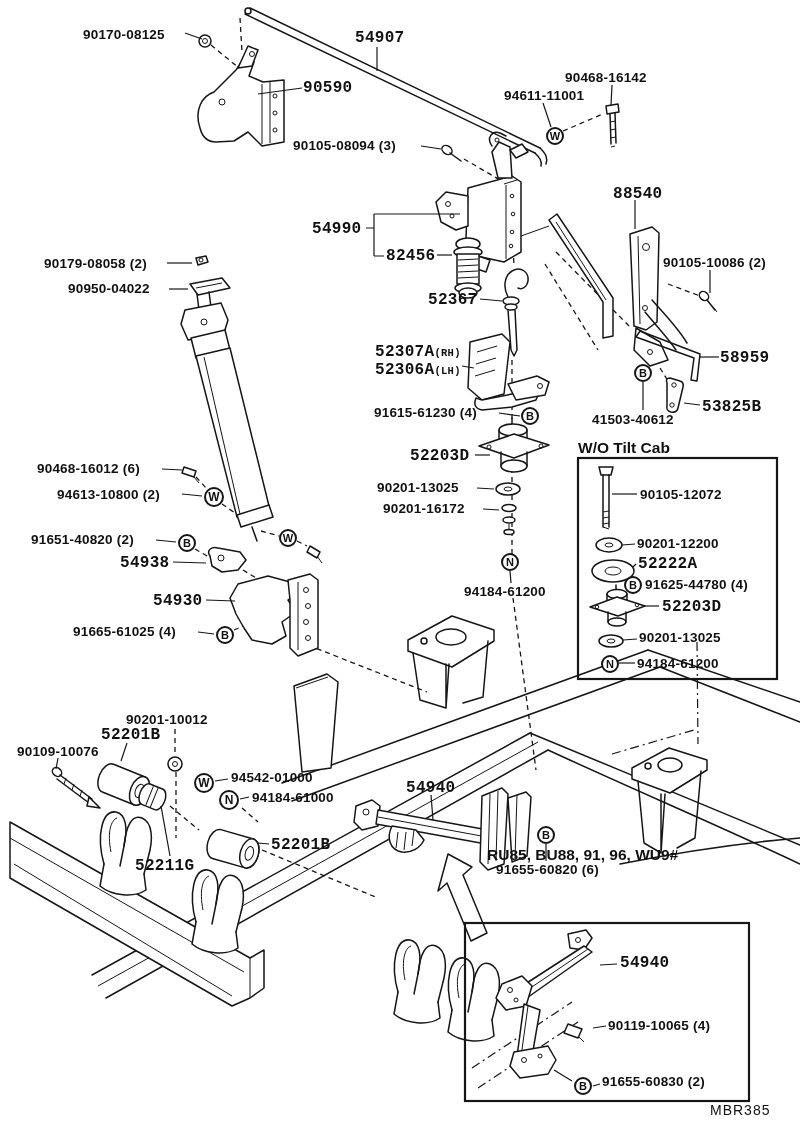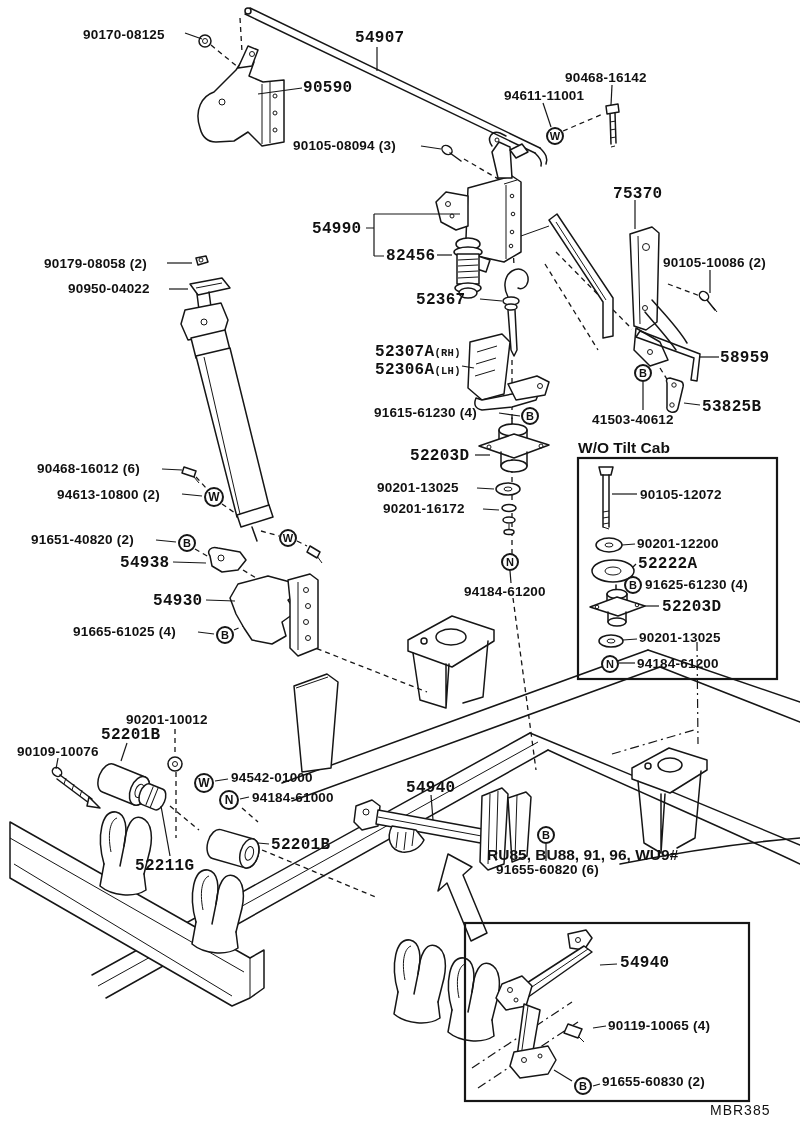--- a/index.html
+++ b/index.html
@@ -395,38 +395,38 @@
     <path class="ldr" d="M554,1070 L572,1081"></path>
   </g>
 </svg>
 
 <div class="lbl" style="left:83px;top:27px">90170-08125</div>
 <div class="lbl big" style="left:355px;top:29px">54907</div>
 <div class="lbl big" style="left:303px;top:79px">90590</div>
 <div class="lbl" style="left:565px;top:70px">90468-16142</div>
 <div class="lbl" style="left:504px;top:88px">94611-11001</div>
 <div class="lbl" style="left:293px;top:138px">90105-08094 (3)</div>
-<div class="lbl big" style="left:613px;top:185px">75370</div>
+<div class="lbl big" style="left:613px;top:185px">88540</div>
 <div class="lbl big" style="left:312px;top:220px">54990</div>
 <div class="lbl big" style="left:386px;top:247px">82456</div>
 <div class="lbl" style="left:663px;top:255px">90105-10086 (2)</div>
 <div class="lbl" style="left:44px;top:256px">90179-08058 (2)</div>
 <div class="lbl" style="left:68px;top:281px">90950-04022</div>
-<div class="lbl big" style="left:416px;top:291px">52367</div>
+<div class="lbl big" style="left:428px;top:291px">52367</div>
 <div class="lbl big" style="left:720px;top:349px">58959</div>
 <div class="lbl big" style="left:375px;top:343px"><span>52307A</span><span class="suf">(RH)</span></div>
 <div class="lbl big" style="left:375px;top:361px"><span>52306A</span><span class="suf">(LH)</span></div>
 <div class="lbl" style="left:374px;top:405px">91615-61230 (4)</div>
 <div class="lbl big" style="left:702px;top:398px">53825B</div>
 <div class="lbl" style="left:592px;top:412px">41503-40612</div>
 <div class="lbl big" style="left:410px;top:447px">52203D</div>
 <div class="lbl" style="left:640px;top:487px">90105-12072</div>
 <div class="lbl" style="left:637px;top:536px">90201-12200</div>
 <div class="lbl big" style="left:638px;top:555px">52222A</div>
-<div class="lbl" style="left:645px;top:577px">91625-61230 (4)</div>
+<div class="lbl" style="left:645px;top:577px">91625-44780 (4)</div>
 <div class="lbl big" style="left:662px;top:598px">52203D</div>
 <div class="lbl" style="left:639px;top:630px">90201-13025</div>
 <div class="lbl" style="left:637px;top:656px">94184-61200</div>
 <div class="lbl" style="left:37px;top:461px">90468-16012 (6)</div>
 <div class="lbl" style="left:57px;top:487px">94613-10800 (2)</div>
 <div class="lbl" style="left:31px;top:532px">91651-40820 (2)</div>
 <div class="lbl big" style="left:120px;top:554px">54938</div>
 <div class="lbl big" style="left:153px;top:592px">54930</div>
 <div class="lbl" style="left:73px;top:624px">91665-61025 (4)</div>
 <div class="lbl" style="left:377px;top:480px">90201-13025</div>

